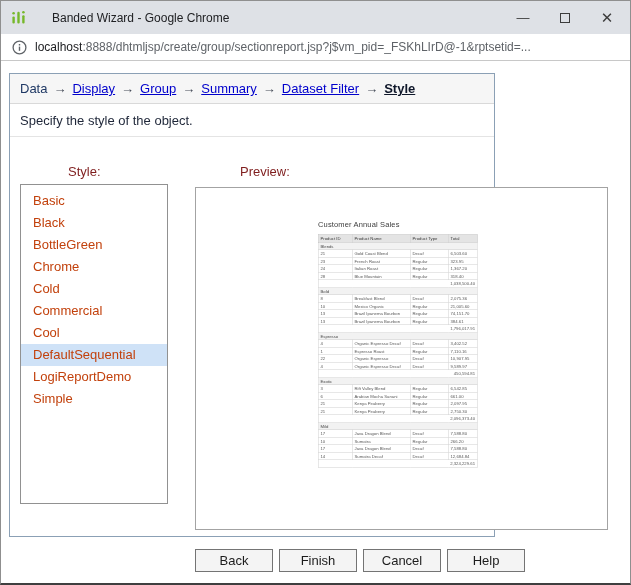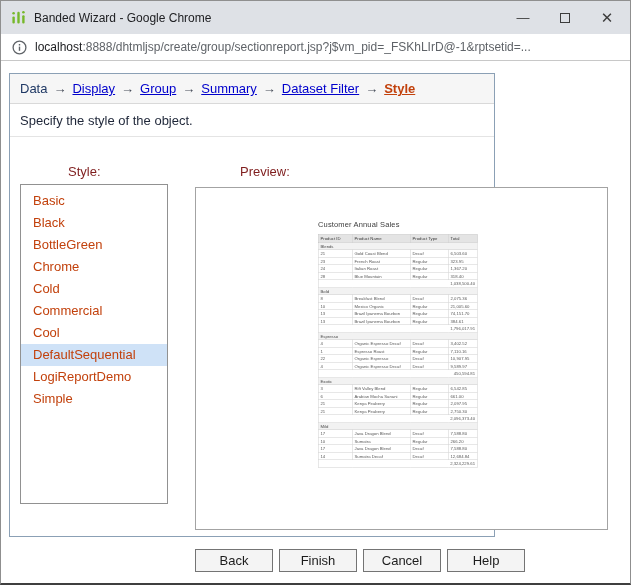--- a/index.html
+++ b/index.html
@@ -8,21 +8,21 @@
   .window{
     position:relative; width:631px; height:585px; background:#ffffff;
     border:1px solid #8f8f8f; border-bottom:2px solid #3f3f3f; overflow:hidden;
   }
   
   .titlebar{
     position:absolute; left:0; top:0; width:100%; height:33px;
     background:#dee1e6; display:flex; align-items:center;
   }
   .app-icon{ margin-left:9px; width:17px; height:17px; flex:0 0 auto; }
-  .title-text{ margin-left:7px; font-size:12px; color:#202124; }
+  .title-text{ margin-left:25px; font-size:12px; color:#202124; }
   .win-controls{ position:absolute; right:2px; top:0; height:33px; display:flex; }
   .win-btn{ width:42px; height:33px; display:flex; align-items:center; justify-content:center; color:#3c3c3c; font-size:13px; }
   .max-glyph{ display:inline-block; width:10px; height:10px; border:1px solid #3c3c3c; }
   .close-glyph{ font-size:15px; }
   
   .urlbar{
     position:absolute; left:0; top:33px; width:100%; height:27px; background:#ffffff;
     border-bottom:1px solid #c8c8c8; display:flex; align-items:center;
   }
   .info-icon{ margin-left:11px; flex:0 0 auto; width:15px; height:15px; }
@@ -33,21 +33,21 @@
     position:absolute; left:8px; top:72px; width:486px; height:464px;
     border:1px solid #8ba0b5; background:#ffffff;
   }
   .breadcrumb{
     height:30px; background:#f6f6f6; border-bottom:1px solid #d9d9d9;
     display:flex; align-items:center; padding-left:10px; font-size:13px; color:#1f3864;
     white-space:nowrap;
   }
   .crumb-sep{ margin:0 6px; color:#444a57; }
   .crumb-link{ color:#0000cc; text-decoration:underline; cursor:pointer; }
-  .crumb-current{ font-weight:bold; color:#c2410c;text-decoration:underline; }
+  .crumb-current{ font-weight:bold; color:#0f172a;text-decoration:underline; }
   .instruction{
     height:33px; border-bottom:1px solid #e4e4e4; display:flex; align-items:center;
     padding-left:10px; font-size:13px; color:#1e2638;
   }
   .content{ position:relative; height:399px; }
   .field-label{ position:absolute; font-size:13px; color:#7f1d1d;margin-left:44px; }
   #style-label{ left:14px; top:27px; }
   #preview-label{ left:186px; top:27px; }
   .style-list{
     position:absolute; left:10px; top:47px; width:148px; height:320px;

